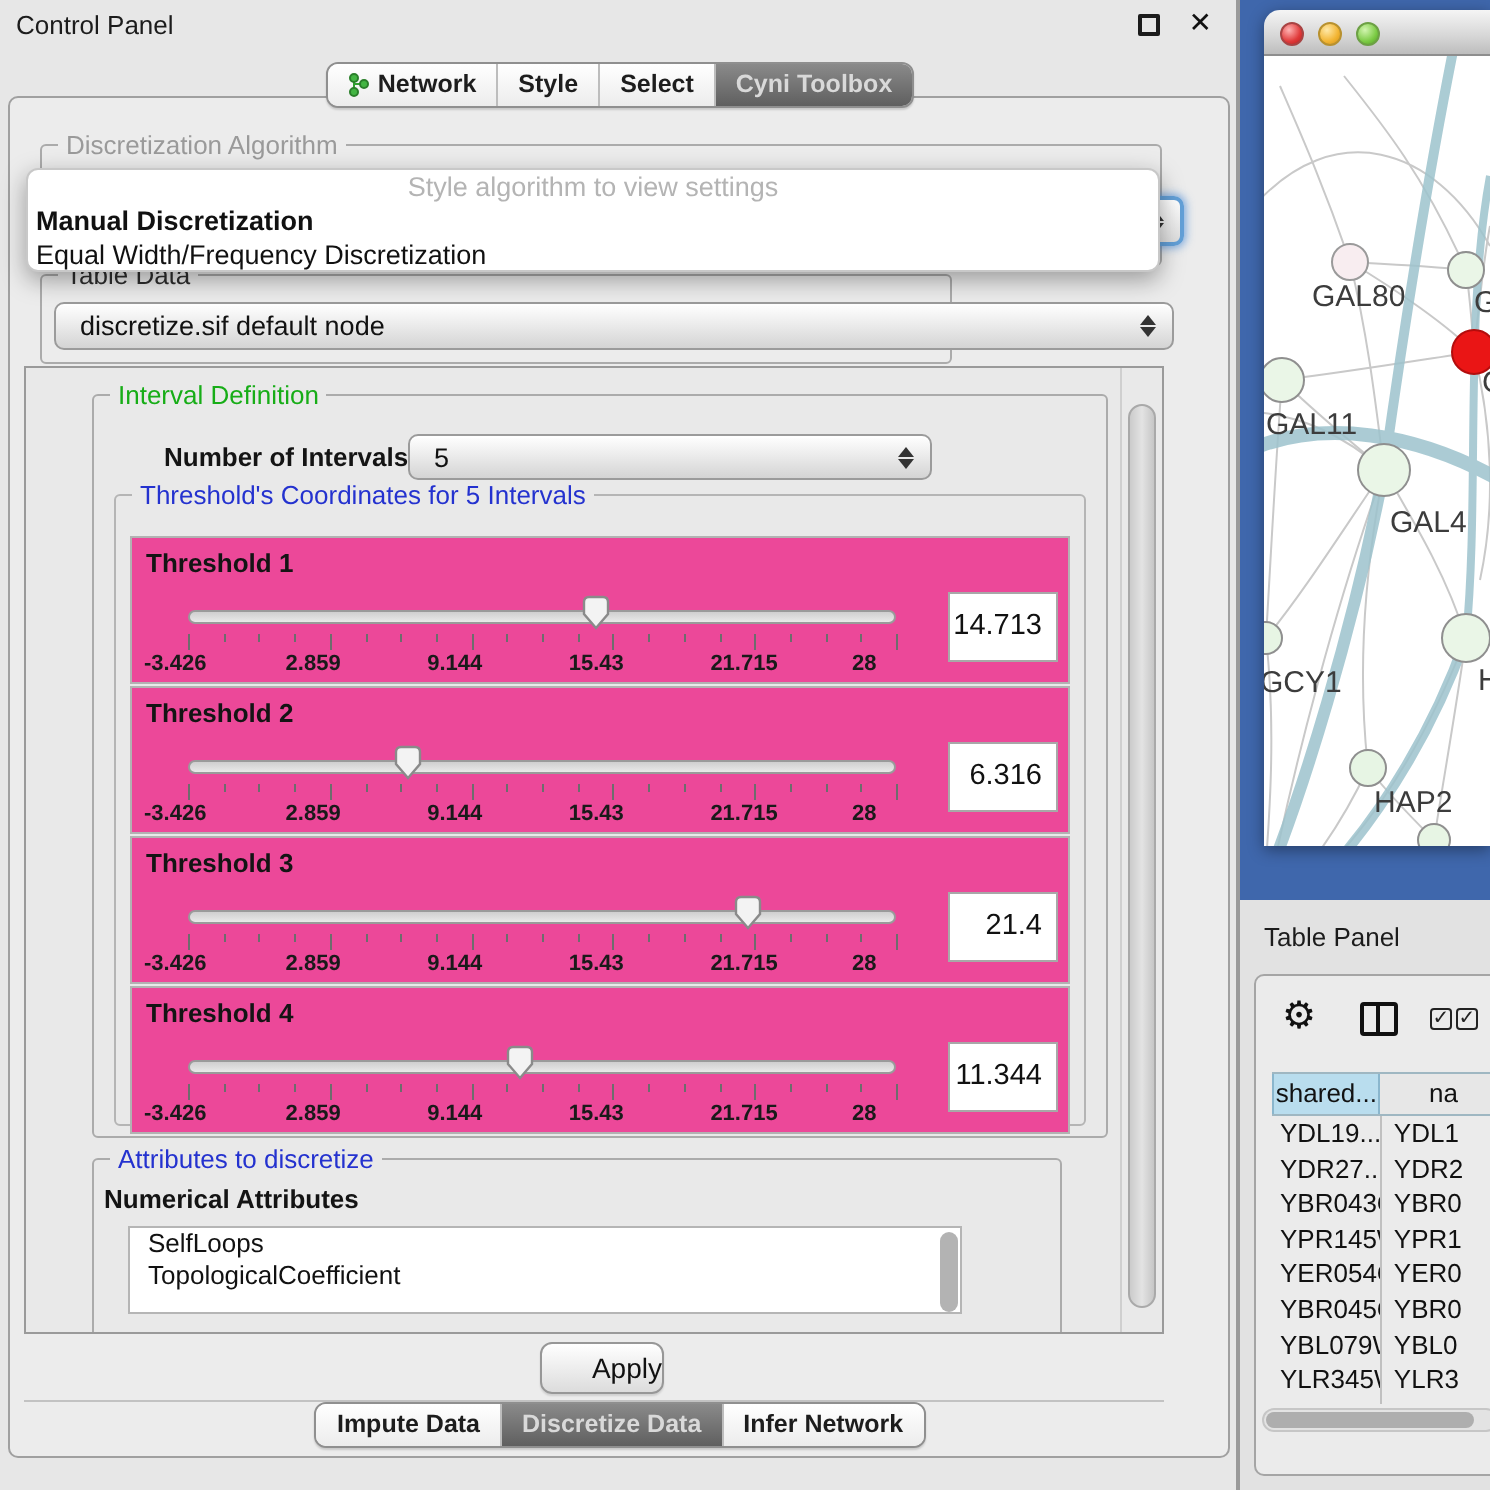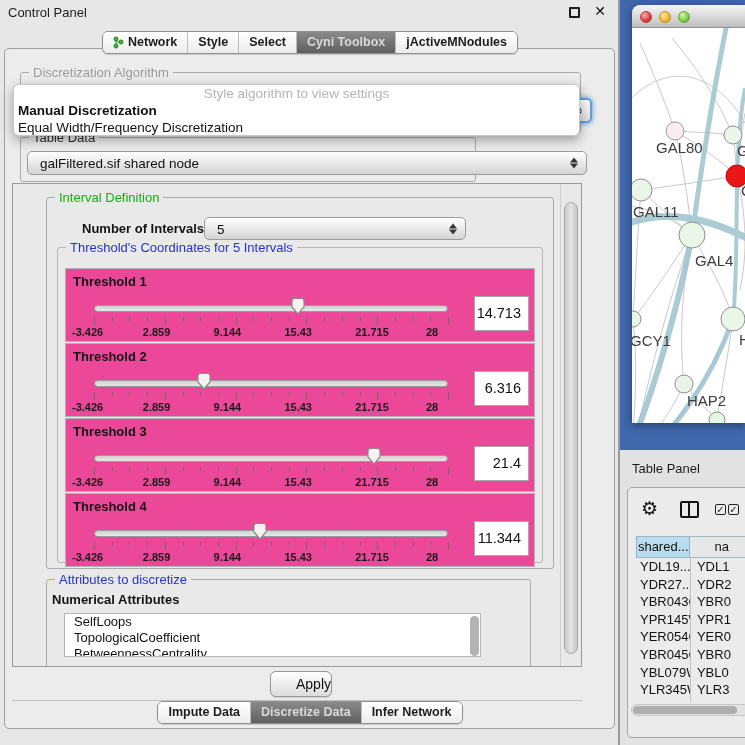--- a/index.html
+++ b/index.html
@@ -123,23 +123,20 @@
         </span>
         <span class="tab">
           <span>Style</span>
         </span>
         <span class="tab">
           <span>Select</span>
         </span>
         <span class="tab selected">
           <span>Cyni Toolbox</span>
         </span>
-        <span class="tab">
-          <span>jActiveMNodules</span>
-        </span>
       </div>
   </div>
 
   <div id="content-panel"></div>
 
   <div class="groupbox" style="left:20px;top:72px;width:561px;height:61px;">
     <span class="legend gray">Discretization Algorithm</span>
   </div>
   <div class="combo" id="algo-combo">
     <span class="spin">
@@ -150,21 +147,21 @@
 
   <div id="algo-popup">
       <div class="popup-item placeholder">Style algorithm to view settings</div>
       <div class="popup-item bold">Manual Discretization</div>
       <div class="popup-item normal">Equal Width/Frequency Discretization</div>
     </div>
 
   <div class="groupbox" style="left:20px;top:137px;width:456px;height:45px;">
     <span class="legend dark">Table Data</span>
     <div class="combo" style="left:6px;top:13px;width:560px;height:24px;">
-      <span class="val">galFiltered.sif shared node</span>
+      <span class="val">discretize.sif default node</span>
       <span class="spin">
           <span class="arr-up"></span>
           <span class="arr-dn"></span>
         </span>
     </div>
   </div>
 
   <div id="scrollpane">
 
     <div class="groupbox" style="left:33px;top:13px;width:508px;height:372px;">
@@ -324,21 +321,20 @@
       </div>
     </div>
 
     <div class="groupbox" style="left:33px;top:395px;width:485px;height:110px;">
       <span class="legend blue on-e9">Attributes to discretize</span>
       <span class="bold-label" style="left:5px;top:12px;">Numerical Attributes</span>
       <div id="attr-list" style="left:17px;top:33px;width:417px;height:44px;">
         <div id="attr-vthumb"></div>
       <div class="attr-item">SelfLoops</div>
           <div class="attr-item">TopologicalCoefficient</div>
-          <div class="attr-item">BetweennessCentrality</div>
         </div>
     </div>
 
     <div id="outer-vscroll">
       <div id="outer-vthumb"></div>
     </div>
   </div>
 
   <div id="apply-btn">Apply</div>
   <div id="apply-sep"></div>

